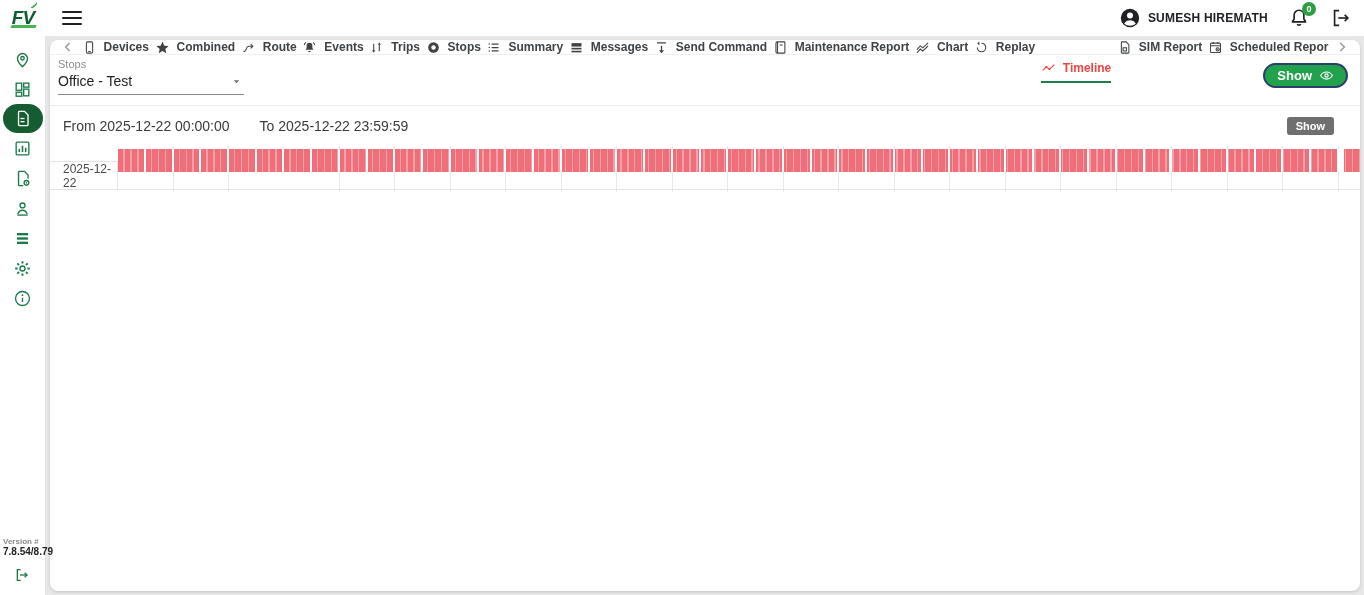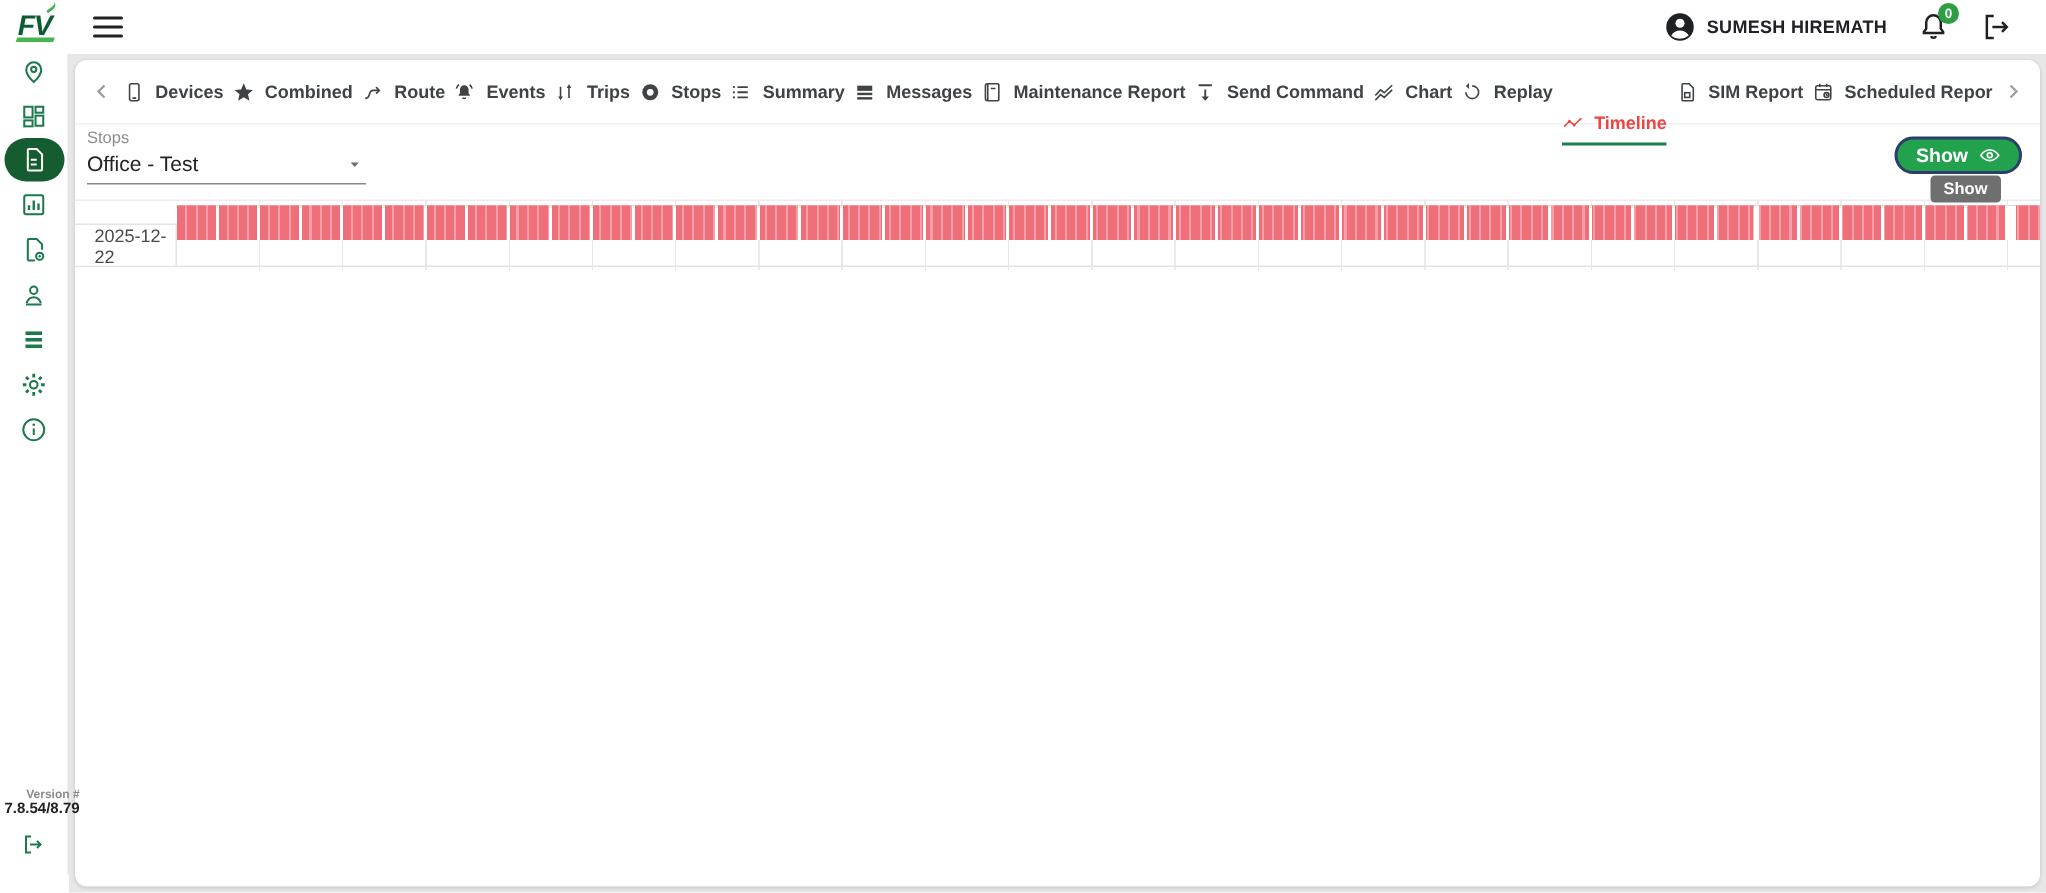--- a/index.html
+++ b/index.html
@@ -6,44 +6,44 @@
   html,body { width:1364px; height:595px; font-family:"Liberation Sans","DejaVu Sans",sans-serif; background:#fff; overflow:hidden; }
 
   
   .topbar { position:absolute; left:0; top:0; width:1364px; height:36px; background:#fff; z-index:30; display:flex; align-items:center; }
   .logo-box { width:46px; height:36px; display:flex; align-items:center; justify-content:center; position:relative; }
   .logo-text { font-weight:900; font-size:19px; font-style:italic; color:#0d5c33; letter-spacing:-1px; position:relative;text-align:center; }
   .logo-text:after { content:""; position:absolute; left:-1px; right:-2px; bottom:1px; height:3px; background:#46b450; transform:skewX(-20deg); }
   .logo-leaf { position:absolute; top:3px; right:8px; width:8px; height:4px; border-bottom:2px solid #46b450; transform:rotate(-35deg); border-radius:0 0 4px 0; }
   .hamburger { margin-left:16px; width:20px; cursor:pointer; }
   .hamburger span{ display:block; height:2px; background:#202124; margin:4px 0; border-radius:1px;}
-  .topbar-right { margin-left:auto; display:flex; align-items:center; gap:20px; padding-right:22px; }
+  .topbar-right { margin-left:auto; display:flex; align-items:center; gap:20px; padding-right:12px; }
   .user-chip { display:flex; align-items:center; gap:7px; }
   .user-name { font-size:12px; font-weight:700; color:#202124; letter-spacing:.2px; }
   .icon-btn { position:relative; width:22px; height:22px; color:#202124; cursor:pointer; }
   .badge { position:absolute; top:-5px; right:-6px; min-width:14px; height:14px; border-radius:7px; background:#2e9e44; color:#fff; font-size:9px; font-weight:700; display:flex; align-items:center; justify-content:center; padding:0 2px; }
   svg.ic { width:100%; height:100%; display:block; }
 
   
-  .sidebar { position:absolute; left:0; top:24px; width:46px; height:559px; background:#fff; border-right:1px solid #e3e3e3; z-index:25;text-align:right; }
+  .sidebar { position:absolute; left:0; top:36px; width:46px; height:559px; background:#fff; border-right:1px solid #e3e3e3; z-index:25; }
   .side-items { padding-top:8px; display:flex; flex-direction:column; align-items:center; }
   .side-item { width:40px; height:30px; display:flex; align-items:center; justify-content:center; color:#1b7a4b; cursor:pointer; margin-bottom:0; }
   .side-item .sic { width:19px; height:19px; }
   .side-item.active { background:#155d31; border-radius:15px; color:#fff; width:40px; height:29px; }
   .version { position:absolute; left:3px; bottom:38px; }
   .version-label { font-size:8px; color:#8a8a8a; font-weight:700; }
   .version-value { font-size:10px; color:#222; font-weight:700; }
   .side-logout { position:absolute; left:14px; bottom:12px; width:16px; height:16px; color:#1b7a4b; cursor:pointer; }
 
   
   .main-bg { position:absolute; left:46px; top:36px; width:1318px; height:559px; background:#e7e7e7; }
   .card { position:absolute; left:4px; top:4px; width:1310px; height:551px; background:#fff; border-radius:8px; overflow:hidden; box-shadow:0 1px 3px rgba(0,0,0,.15); }
 
   
-  .tabbar { height:43px; display:flex; align-items:center; justify-content:space-between; padding:0 10px; border-bottom:1px solid #f0f0f0; }
+  .tabbar { height:15px; display:flex; align-items:center; justify-content:space-between; padding:0 10px; border-bottom:1px solid #f0f0f0; }
   .tab-nav { width:16px; height:16px; color:#9e9e9e; cursor:pointer; flex:0 0 auto; }
   .tab { display:flex; align-items:center; gap:7px; font-size:12px; font-weight:700; color:#3f4346; cursor:pointer; white-space:nowrap; height:30px; }
   .tab .tic { width:15px; height:15px; }
   .tab.active { color:#ef4444; box-shadow:inset 0 -2px 0 #1e7e4e;margin-top:42px; }
 
   
   .filter-row { position:relative; height:50px; }
   .field { position:absolute; top:3px; cursor:pointer; }
   .field-device { left:8px; width:186px; }
   .field-period { left:208px; width:134px; }
@@ -299,36 +299,36 @@
               <rect x="4" y="5" width="16" height="5.5" fill="currentColor" stroke="none"></rect>
               <rect x="4" y="12.5" width="16" height="2.6" fill="currentColor" stroke="none"></rect>
               <rect x="4" y="17.2" width="16" height="2.6" fill="currentColor" stroke="none"></rect>
             </svg>
           </span>
           <span>Messages</span>
         </div>
         <div class="tab">
           <span class="tic">
             <svg class="ic" viewBox="0 0 24 24" fill="none" stroke="currentColor" stroke-width="1.7">
+              <line x1="5" y1="4.5" x2="19" y2="4.5" stroke-width="2"></line>
+              <line x1="12" y1="9" x2="12" y2="19.5" stroke-width="2"></line>
+              <path d="M12 21l-4-4.5h8z" fill="currentColor" stroke="none"></path>
+            </svg>
+          </span>
+          <span>Send Command</span>
+        </div>
+        <div class="tab">
+          <span class="tic">
+            <svg class="ic" viewBox="0 0 24 24" fill="none" stroke="currentColor" stroke-width="1.7">
               <path d="M7 3h11a1 1 0 0 1 1 1v16a1 1 0 0 1-1 1H7a2.3 2.3 0 0 1-2.3-2.3V5.3A2.3 2.3 0 0 1 7 3z"></path>
               <line x1="7.2" y1="3.2" x2="7.2" y2="20.8"></line>
               <line x1="10.5" y1="8" x2="15.5" y2="8"></line>
             </svg>
           </span>
           <span>Maintenance Report</span>
-        </div>
-        <div class="tab">
-          <span class="tic">
-            <svg class="ic" viewBox="0 0 24 24" fill="none" stroke="currentColor" stroke-width="1.7">
-              <line x1="5" y1="4.5" x2="19" y2="4.5" stroke-width="2"></line>
-              <line x1="12" y1="9" x2="12" y2="19.5" stroke-width="2"></line>
-              <path d="M12 21l-4-4.5h8z" fill="currentColor" stroke="none"></path>
-            </svg>
-          </span>
-          <span>Send Command</span>
         </div>
         <div class="tab">
           <span class="tic">
             <svg class="ic" viewBox="0 0 24 24" fill="none" stroke="currentColor" stroke-width="1.7">
               <polyline points="3 15.5 8.5 9.5 12.5 12.5 21 4.5"></polyline>
               <polyline points="3 20.5 8.5 14.5 12.5 17.5 21 9.5"></polyline>
             </svg>
           </span>
           <span>Chart</span>
         </div>
@@ -399,20 +399,24 @@
               <path d="M2.5 12S6 6.3 12 6.3 21.5 12 21.5 12 18 17.7 12 17.7 2.5 12 2.5 12z"></path>
               <circle cx="12" cy="12" r="2.6"></circle>
             </svg>
         </span>
       </button>
     </div>
 
     <div class="divider"></div>
     <div class="tooltip">Show</div>
 
+    <div class="range-row">
+      <span>From 2025-12-22 00:00:00</span>
+      <span>To 2025-12-22 23:59:59</span>
+    </div>
 
     <div class="tl-section">
       <div class="grid-band"></div>
       <div class="tl-row">
         <div class="tl-date-cell">2025-12-22</div>
       </div>
       <div class="tl-bar" style="background-color: rgb(238, 110, 121);">
         <div class="bar-gap gap-1"></div>
         <div class="bar-gap gap-2"></div>
       </div>

